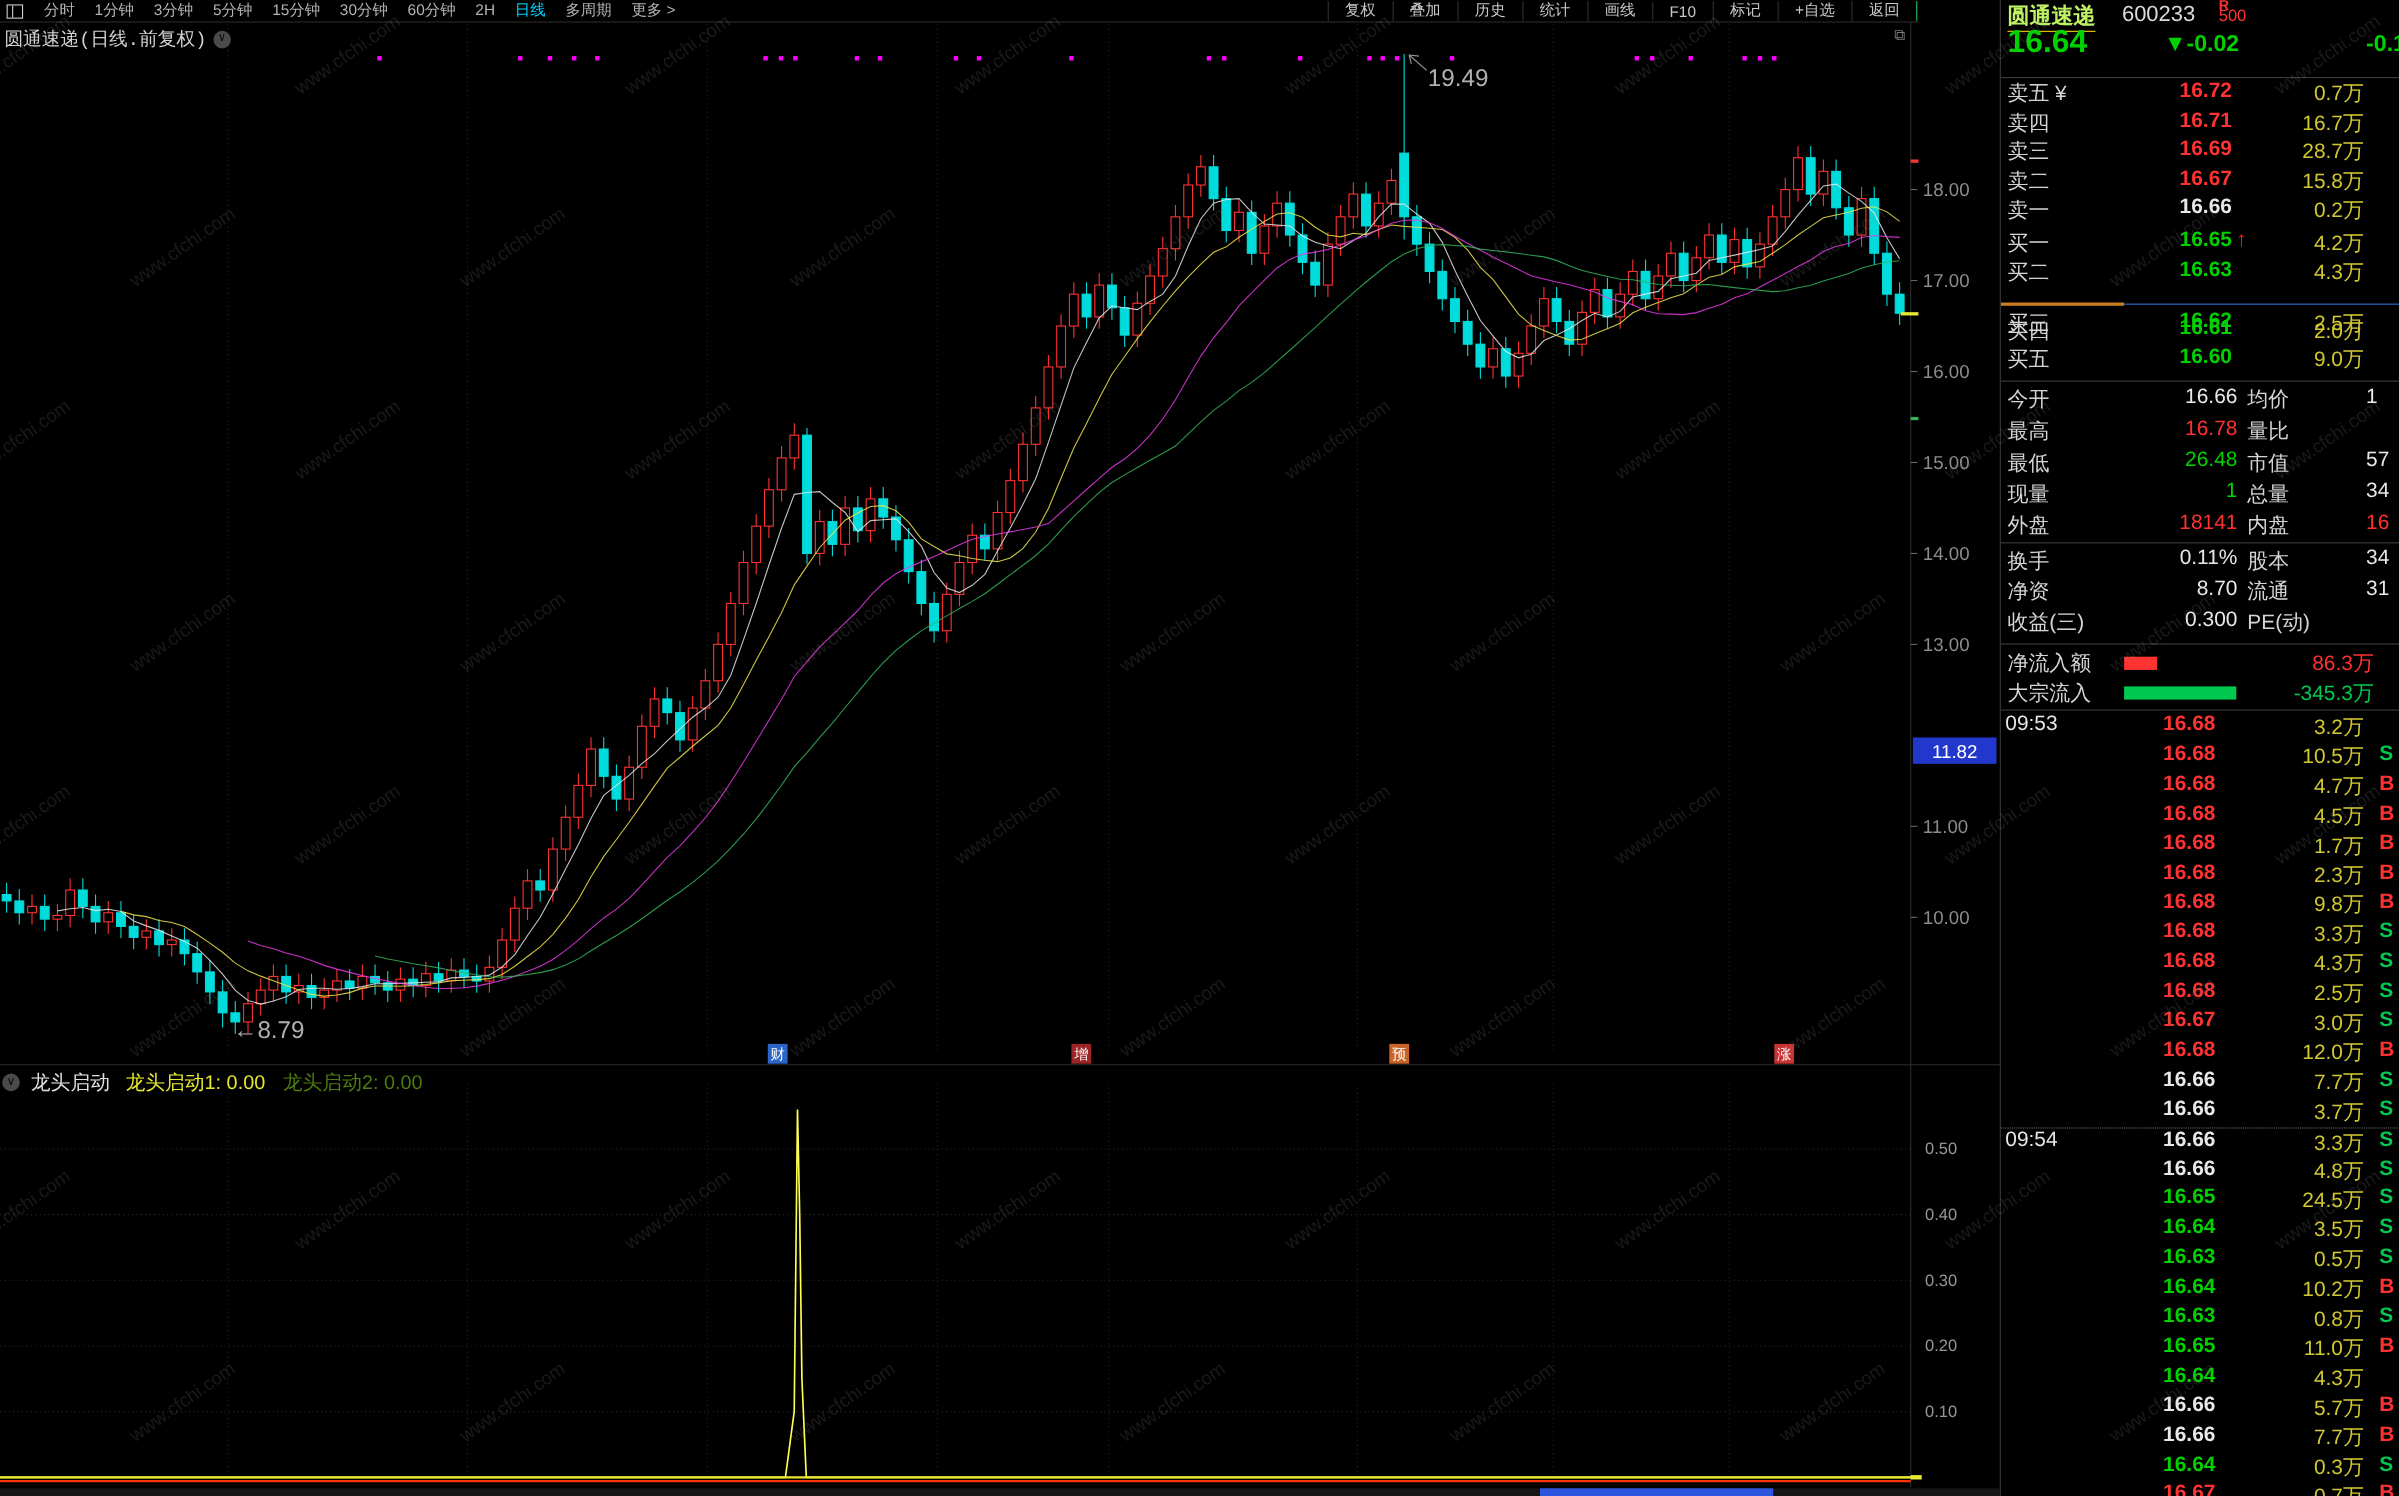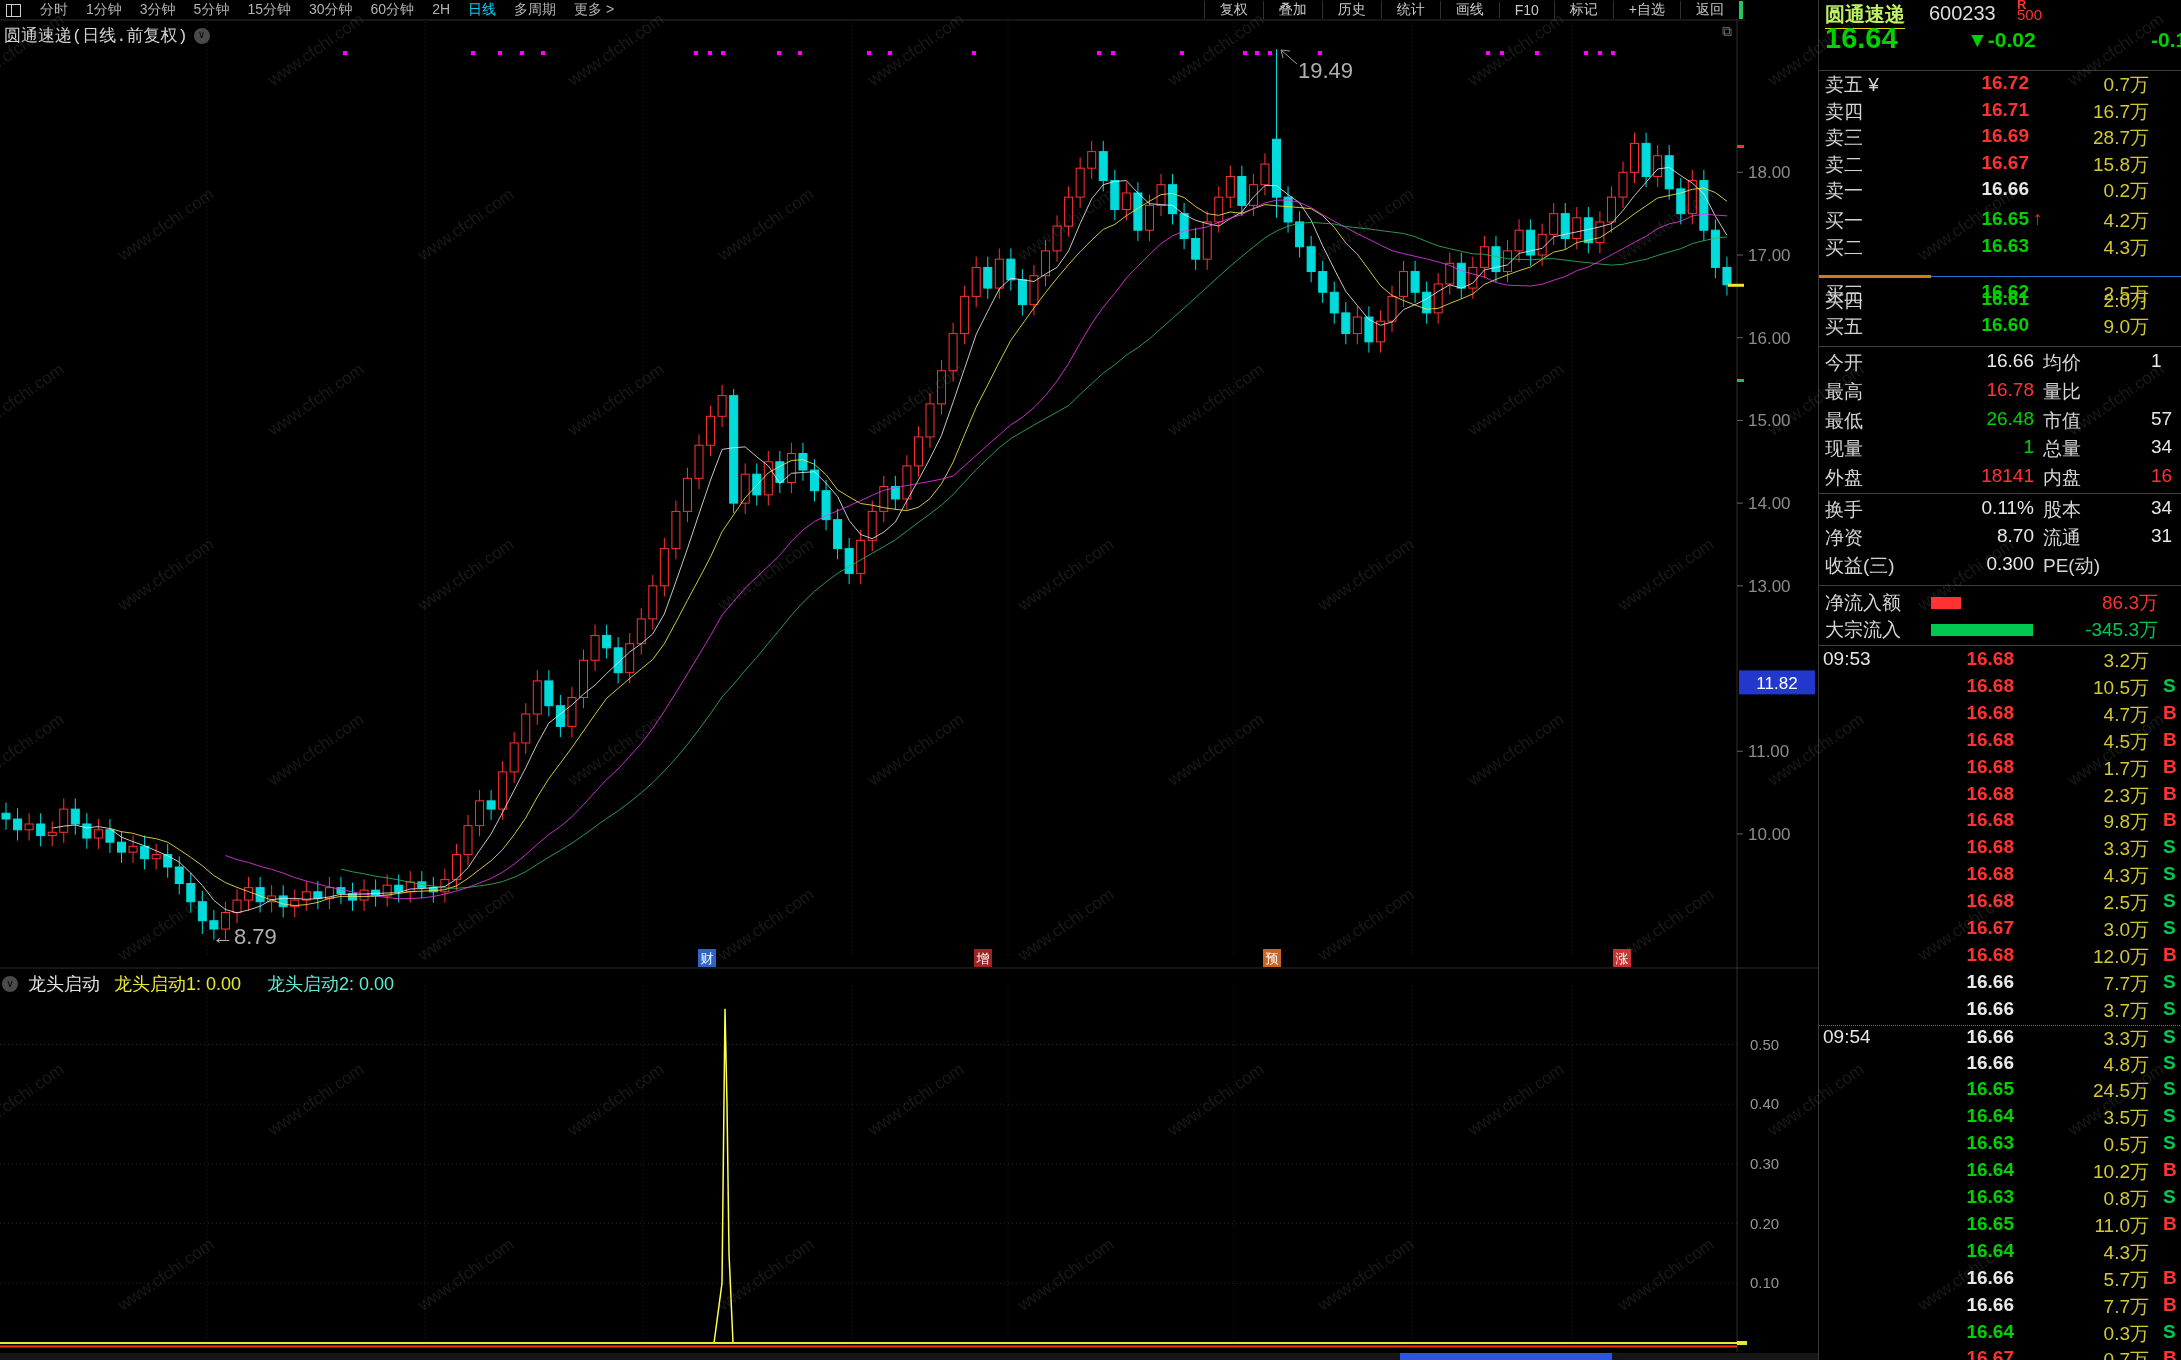--- a/index.html
+++ b/index.html
@@ -8,29 +8,29 @@
   .abs{position:absolute;}
   
   #toolbar{left:0;top:0;width:2181px;height:20px;display:flex;align-items:center;
            font-size:14px;color:#b4b4b4;z-index:20;}
   #toolbar .winicon{width:13px;height:11px;border:1px solid #cfcfcf;margin:0 10px 0 6px;position:relative;}
   #toolbar .winicon::after{content:"";position:absolute;left:4px;top:0;bottom:0;width:1px;background:#cfcfcf;}
   .tb-item{padding:0 9px;cursor:pointer;white-space:nowrap;}
   .tb-item.active{color:#00d2ff;text-align:center;}
   #tb-right{position:absolute;right:438px;top:0;height:20px;display:flex;align-items:center;}
   .tb-btn{padding:0 15px;border-left:1px solid #303030;color:#c8c8c8;white-space:nowrap;cursor:pointer;}
-  .tb-btn:last-child{border-right:4px solid #22c55e;}
+  .tb-btn:last-child{border-right:1px solid #22c55e;}
   
   #chart-title{left:4px;top:24px;font-size:17px;color:#d2d2d2;display:flex;align-items:center;gap:6px;z-index:15;font-family:Liberation Mono, monospace;}
   .circ-chev{width:16px;height:16px;border-radius:50%;background:#4a4a4a;color:#0c0c0c;
              font-size:11px;line-height:15px;text-align:center;display:inline-block;}
   
   #ind-header{left:2px;top:972px;display:flex;align-items:center;gap:10px;font-size:18px;z-index:15;}
   #ind-header .l1{color:#e8e832;margin-left:4px;}
-  #ind-header .l2{color:#5eead4;margin-left:16px;}
+  #ind-header .l2{color:#4d7c0f;margin-left:6px;}
   #ind-header .nm{color:#e0e0e0;}
   
   #qpanel{left:1818px;top:0;width:363px;height:1360px;border-left:1px solid #383838;z-index:12;overflow:hidden;}
   #qpanel .sep{position:absolute;left:0;width:363px;height:1px;background:#3c3c3c;}
   #qp-head{position:absolute;left:0;top:0;width:363px;height:24px;}
   #qp-name{position:absolute;left:6px;top:1px;color:#bef264;font-weight:bold;font-size:20px;border-bottom:1px solid #e8d200;}
   #qp-code{position:absolute;left:110px;top:2px;color:#dcdcdc;font-size:20px;}
   #qp-badge{position:absolute;left:198px;top:0px;color:#ff3232;line-height:10px;text-align:left;}
   #qp-badge .r{font-size:13px;font-weight:bold;display:block;}
   #qp-badge .five{font-size:15px;display:block;}

